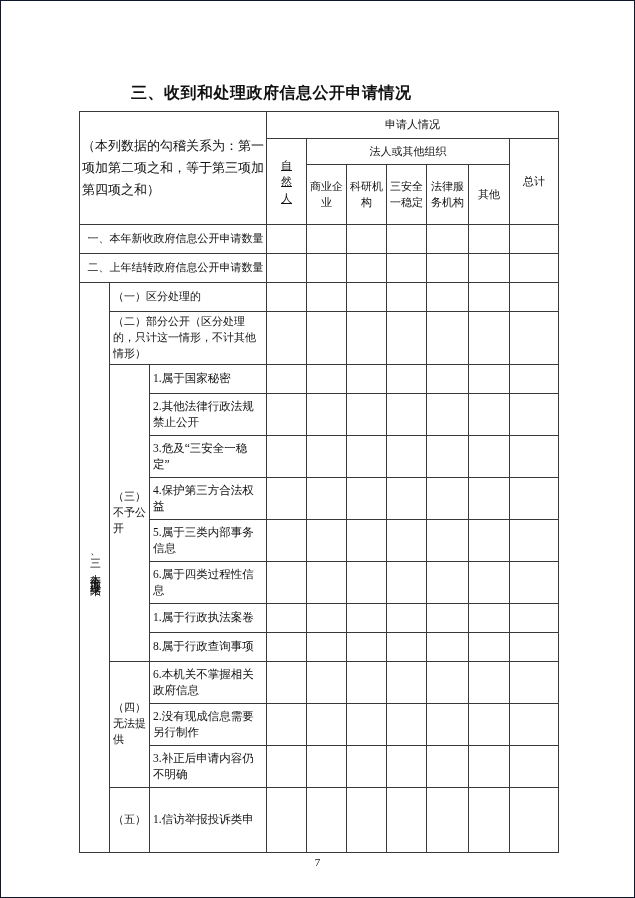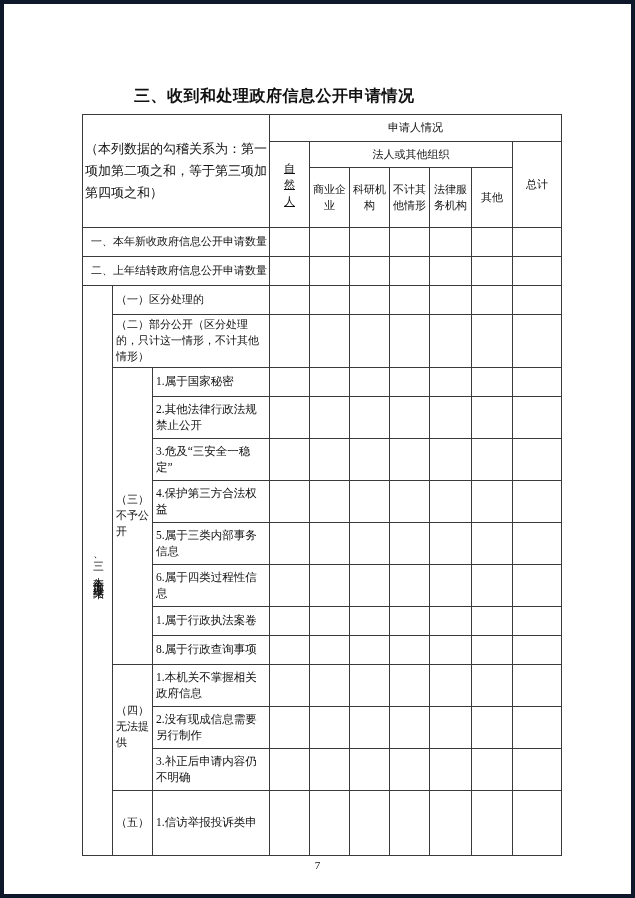--- a/index.html
+++ b/index.html
@@ -6,21 +6,21 @@
   html, body { background: #ffffff; }
   body {
     font-family: "Liberation Serif", "DejaVu Serif", serif;
     color: #1a1a1a;
   }
   .page {
     position: relative;
     width: 635px;
     height: 898px;
     background: #ffffff;
-    border: 4px solid #0f172a;
+    border: 1px solid #0f172a;
     overflow: hidden;
   }
   .doc-title {
     position: absolute;
     top: 82px;
     left: 130px;
     font-family: "Liberation Sans", "DejaVu Sans", sans-serif;
     font-size: 16px;
     font-weight: bold;
     letter-spacing: 0.5px;
@@ -44,21 +44,21 @@
     word-break: break-all;
     line-height: 1.45;
   }
   .report td.c { text-align: center; margin-top: 20px; }
   .report td.note {
     font-size: 13px;
     line-height: 1.7;
     padding: 2px 2px;
     text-align: left;
   }
-  .report td.lbl { text-align: right; padding-left: 7px; margin-left: 28px; }
+  .report td.lbl { text-align: center; padding-left: 7px; margin-left: 28px; }
   .report td.cat { text-align: left; padding: 2px 3px; }
   .report td.item { text-align: left; padding: 2px 3px; font-size: 11.5px; margin-top: 8px; }
   .report td.sec { text-align: center; padding: 0; }
   .report td.d { background: #fff; }
   .vert {
     display: inline-block;
     writing-mode: vertical-rl;
     text-orientation: upright;
     letter-spacing: 2px;
     font-size: 11px;
@@ -116,21 +116,21 @@
     <tr class="h26">
       <td class="c" rowspan="2">
             <div class="vstack">自然人</div>
           </td>
       <td class="c" colspan="5">法人或其他组织</td>
       <td class="c" rowspan="2">总计</td>
     </tr>
     <tr class="h60">
       <td class="c">商业企业</td>
       <td class="c">科研机构</td>
-      <td class="c">不计其他情形</td>
+      <td class="c">三安全一稳定</td>
       <td class="c">法律服务机构</td>
       <td class="c">其他</td>
     </tr>
 
     <tr class="h29">
       <td class="lbl" colspan="3">一、本年新收政府信息公开申请数量</td>
       <td class="d"></td>
           <td class="d"></td>
           <td class="d"></td>
           <td class="d"></td>
@@ -250,21 +250,21 @@
           <td class="d"></td>
           <td class="d"></td>
           <td class="d"></td>
           <td class="d"></td>
           <td class="d"></td>
           <td class="d"></td>
     </tr>
 
     <tr class="h42">
       <td class="cat" rowspan="3">（四）无法提供</td>
-      <td class="item">1.本机关不掌握相关政府信息</td>
+      <td class="item">6.本机关不掌握相关政府信息</td>
       <td class="d"></td>
           <td class="d"></td>
           <td class="d"></td>
           <td class="d"></td>
           <td class="d"></td>
           <td class="d"></td>
           <td class="d"></td>
     </tr>
     <tr class="h42">
       <td class="item">2.没有现成信息需要另行制作</td>

